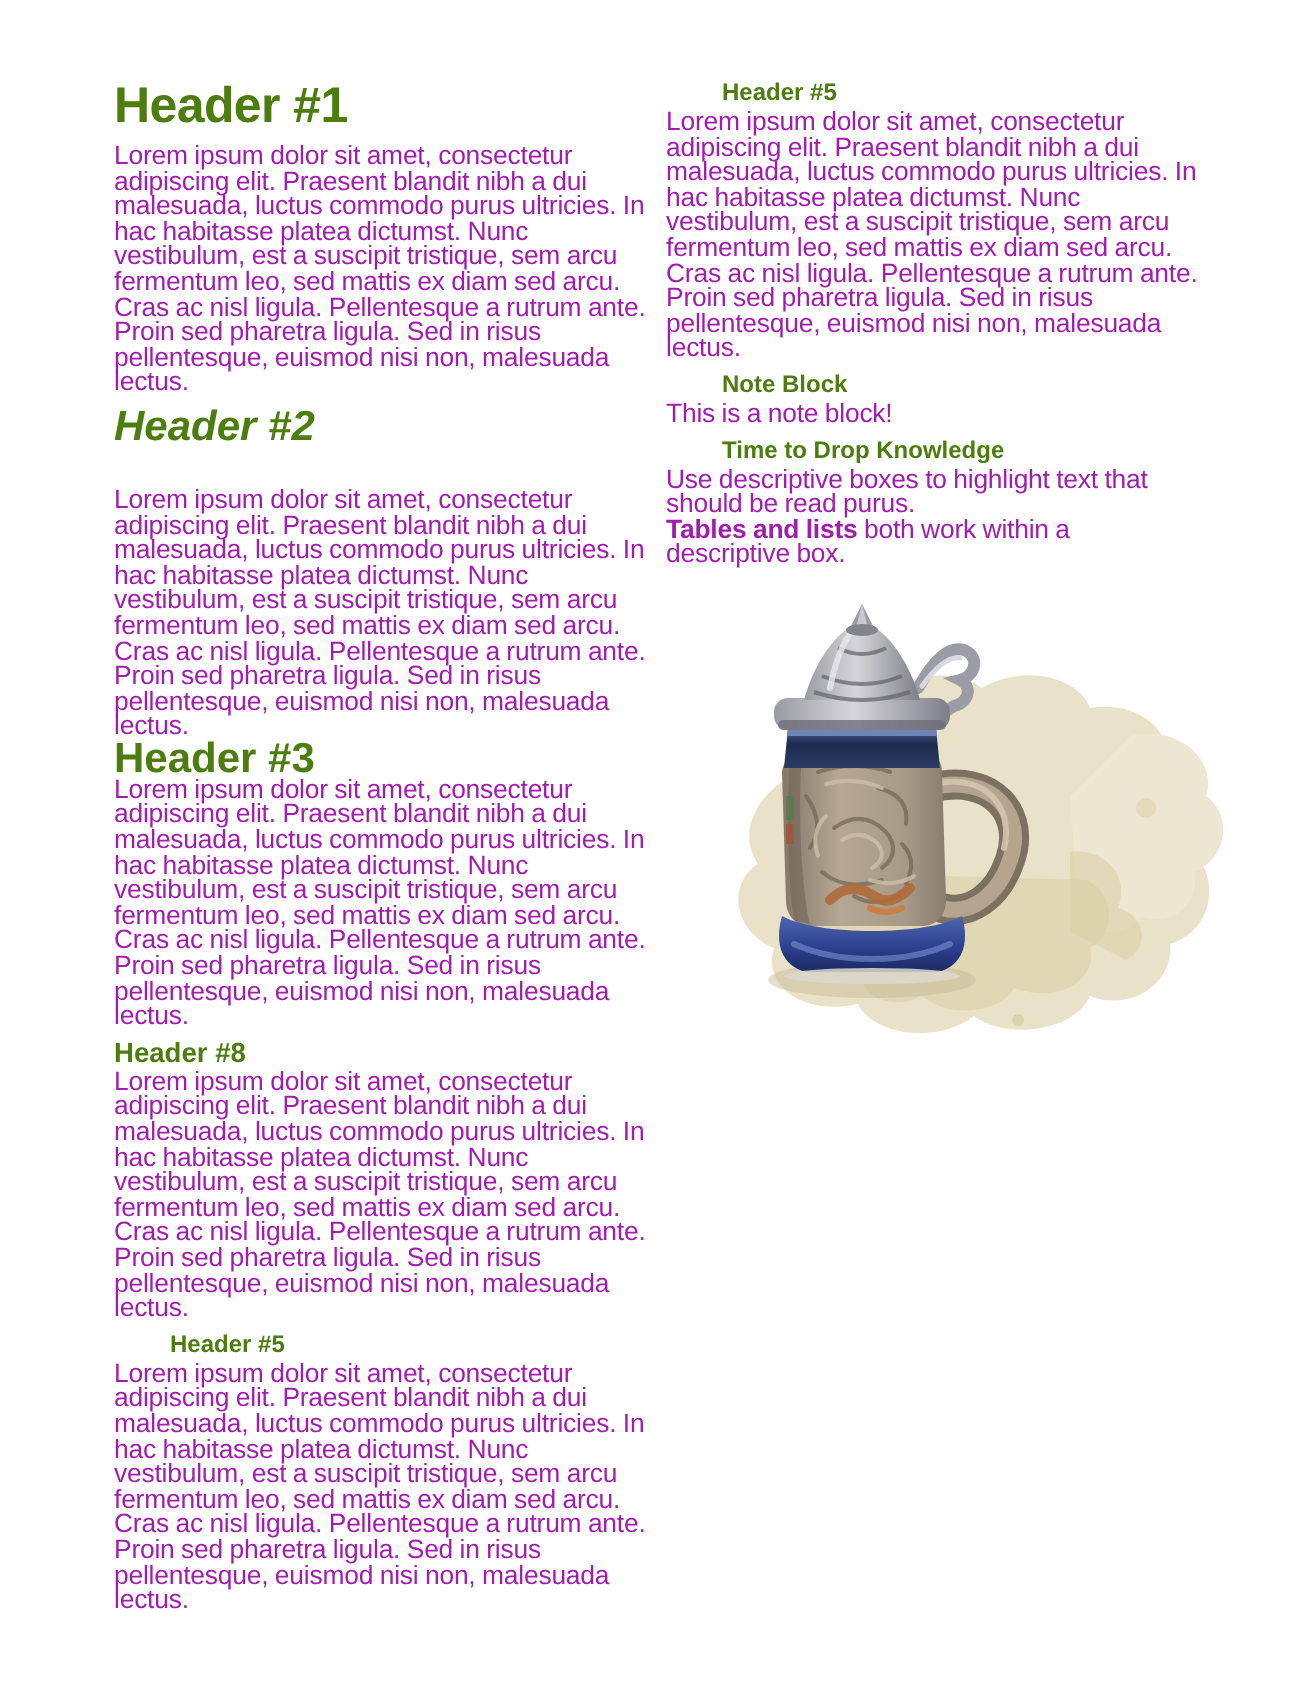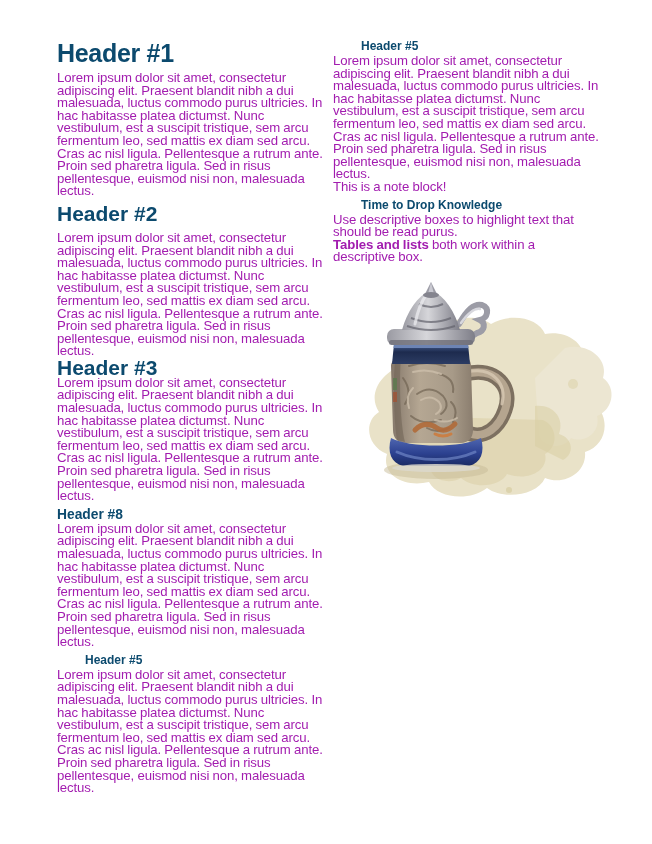--- a/index.html
+++ b/index.html
@@ -18,23 +18,23 @@
   .col-right { left: 333px; width: 266px; }
 
   .body-p {
     font-size: 13.2px;
     line-height: 12.6px;
     margin: 0;
     letter-spacing: -0.1px;
     word-spacing: -0.3px;
     color: #a21caf;
   }
-  .hx { font-weight: 700; color: #0c4a6e; margin: 0; }
+  .hx { font-weight: 700; color: #4d7c0f; margin: 0; }
   .h1 { font-size: 25px;   line-height: 27px;   margin: 0 0 5px 0; letter-spacing: -0.3px; }
-  .h2 { font-size: 21px;   line-height: 23px;   margin: 4px 0 7px 0; }
+  .h2 { font-size: 21px;   line-height: 23px;   margin: 4px 0 19px 0; font-style: italic; }
   .h3 { font-size: 21px; line-height: 17px;   margin: 1px 0 1px 0; }
   .h4 { font-size: 13.8px; line-height: 15px;   margin: 4px 0 1px 0; }
   .h5 { font-size: 12px;   line-height: 13px;   margin: 5px 0 2px 0; padding-left: 28px; }
   .col-right > .h5:first-child { margin-top: 0; }
   .b { font-weight: 700; text-align: right; }
 
   .figure {
     position: relative;
     margin: 18px 0 0 6px;
     width: 300px;
@@ -61,20 +61,21 @@
     <p class="body-p">Lorem ipsum dolor sit amet, consectetur adipiscing elit. Praesent blandit nibh a dui malesuada, luctus commodo purus ultricies. In hac habitasse platea dictumst. Nunc vestibulum, est a suscipit tristique, sem arcu fermentum leo, sed mattis ex diam sed arcu. Cras ac nisl ligula. Pellentesque a rutrum ante. Proin sed pharetra ligula. Sed in risus pellentesque, euismod nisi non, malesuada lectus.</p>
 
     <div class="hx h5">Header #5</div>
     <p class="body-p">Lorem ipsum dolor sit amet, consectetur adipiscing elit. Praesent blandit nibh a dui malesuada, luctus commodo purus ultricies. In hac habitasse platea dictumst. Nunc vestibulum, est a suscipit tristique, sem arcu fermentum leo, sed mattis ex diam sed arcu. Cras ac nisl ligula. Pellentesque a rutrum ante. Proin sed pharetra ligula. Sed in risus pellentesque, euismod nisi non, malesuada lectus.</p>
   </div>
 
   <div class="col col-right">
     <div class="hx h5">Header #5</div>
     <p class="body-p">Lorem ipsum dolor sit amet, consectetur adipiscing elit. Praesent blandit nibh a dui malesuada, luctus commodo purus ultricies. In hac habitasse platea dictumst. Nunc vestibulum, est a suscipit tristique, sem arcu fermentum leo, sed mattis ex diam sed arcu. Cras ac nisl ligula. Pellentesque a rutrum ante. Proin sed pharetra ligula. Sed in risus pellentesque, euismod nisi non, malesuada lectus.</p>
 
+    <div class="hx h5">Note Block</div>
     <p class="body-p">This is a note block!</p>
 
     <div class="hx h5">Time to Drop Knowledge</div>
     <p class="body-p">Use descriptive boxes to highlight text that should be read purus.</p>
 
     <p class="body-p"><span class="b">Tables and lists</span><span> both work within a descriptive box.</span></p>
 
     <div class="figure">
       <svg viewBox="0 0 300 232" width="300" height="232" xmlns="http://www.w3.org/2000/svg" aria-hidden="true">
         <defs>

